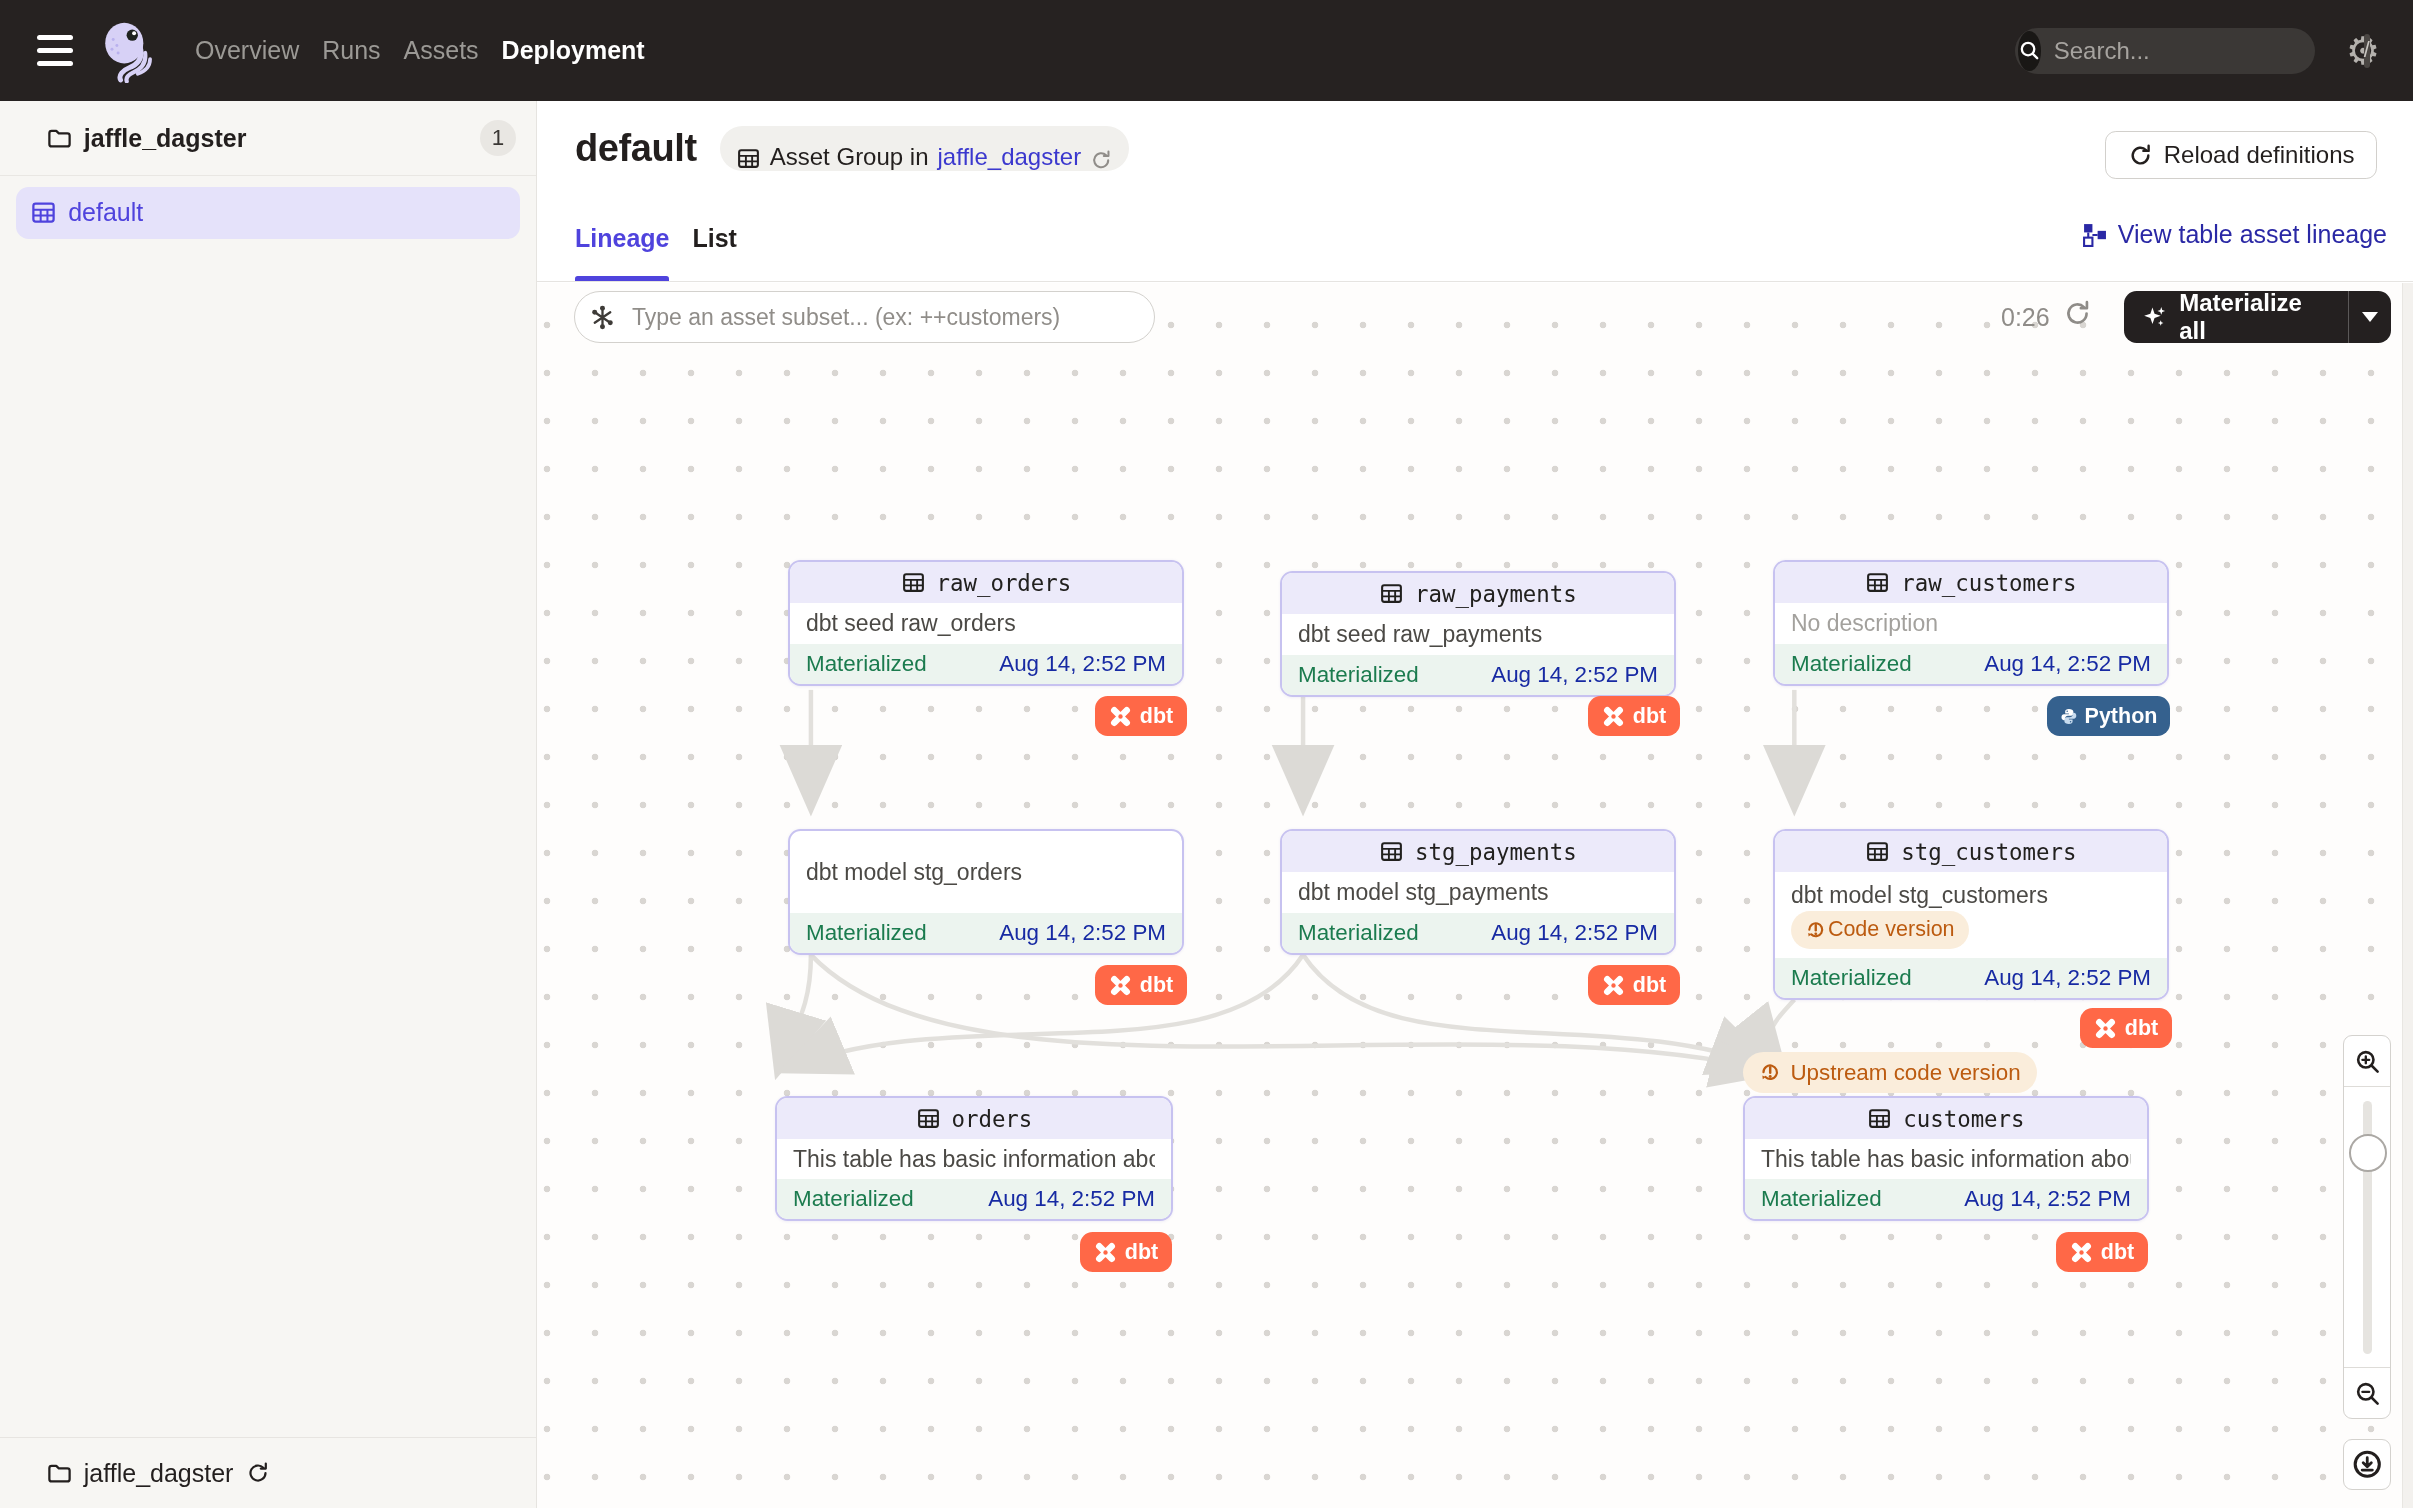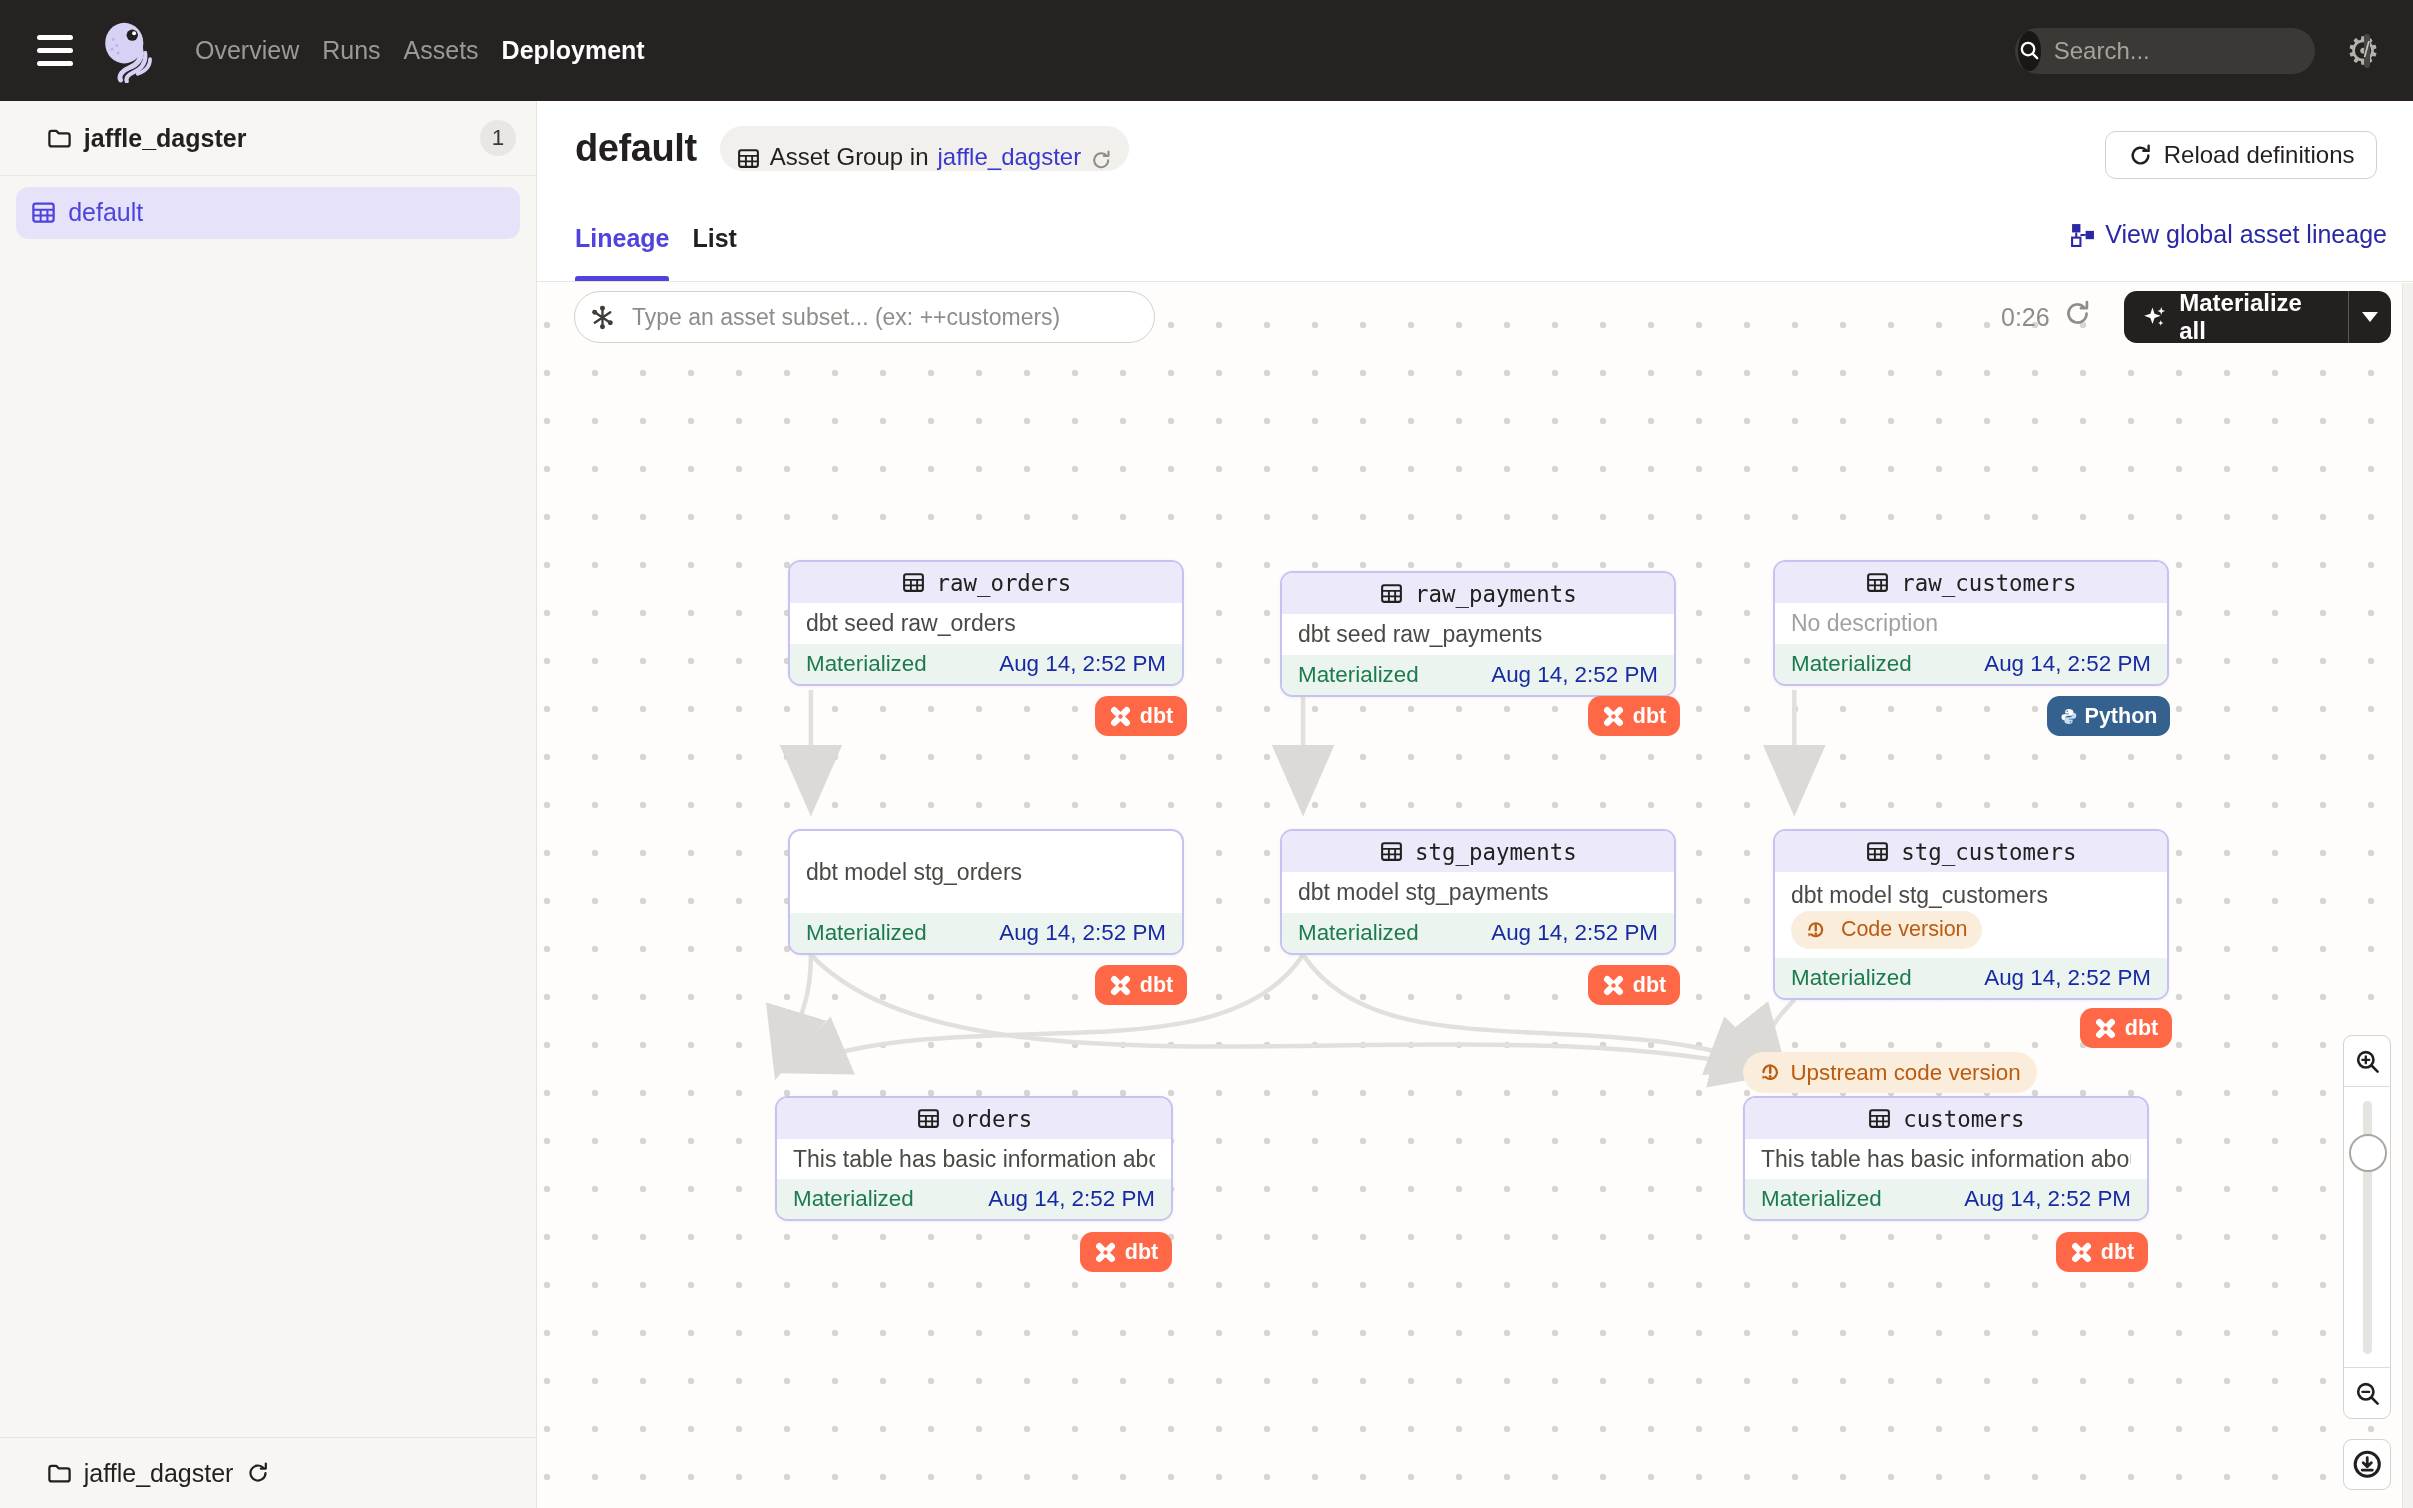--- a/index.html
+++ b/index.html
@@ -87,21 +87,21 @@
   .node-head { height:41px; background:var(--node-header-bg,#ECEAFA); display:flex; align-items:center;
     padding:0 16px; gap:10.8px; flex:none;justify-content:center; }
   .node-name { font-family:"DejaVu Sans Mono",monospace; font-size:22.4px; color:#21201E; }
   .node-body { flex:1; display:flex; flex-direction:column; justify-content:center; padding:0 16px; }
   .node-desc { font-size:23px; color:#4B4945; white-space:nowrap; overflow:hidden; }
   .node-desc.muted { color:#A3A19D; }
   .node-foot { height:40px; background:var(--node-footer-bg,#ECF4EF); display:flex; align-items:center;
     justify-content:space-between; padding:0 16px; flex:none; }
   .status { font-size:22.4px; color:var(--status-green,#1B7B4E); }
   .time { font-size:22.4px; color:var(--timestamp-navy,#172AA3); cursor:pointer; }
-  .tag-pill { display:inline-flex; align-items:center; gap:14px; height:38px; padding:0 14.4px; margin-top:2px;
+  .tag-pill { display:inline-flex; align-items:center; gap:1px; height:38px; padding:0 14.4px; margin-top:2px;
     background:var(--warning-bg,#FAEDDB); border-radius:19px; color:var(--warning-orange,#BC5B10); font-size:21.5px;
     align-self:flex-start; }
   .badge { position:absolute; height:40px; border-radius:12.6px; z-index:3; display:flex; align-items:center;
     gap:7.2px; padding:0 12.6px; color:#fff; font-weight:700; font-size:21.5px; cursor:pointer; }
   .badge.dbt { background:var(--dbt-orange,#FF6847); width:92px; }
   .badge.python { background:var(--python-blue,#35618E); width:123px; }
   .upstream-pill { position:absolute; left:1206px; top:769px; height:41px; z-index:3; display:flex; align-items:center;
     gap:9px; padding:0 16px; background:var(--warning-bg,#FAEDDB); border-radius:20.7px;
     color:var(--warning-orange,#BC5B10); font-size:22.4px; }
 
@@ -215,21 +215,21 @@
       <div class="tab active">Lineage</div>
       <div class="tab">List</div>
     </div>
     <div class="global-link">
       <svg width="25" height="25" viewBox="0 0 24 24">
         <rect x="2" y="2" width="8" height="8" fill="#2A28A5"></rect>
         <rect x="2" y="15" width="8" height="8" fill="none" stroke="#2A28A5" stroke-width="2"></rect>
         <rect x="15" y="8.5" width="8" height="8" fill="#2A28A5"></rect>
         <path d="M6 10v5 M10 12.5h5" stroke="#2A28A5" stroke-width="2"></path>
       </svg>
-      <span>View global asset lineage</span>
+      <span>View table asset lineage</span>
     </div>
   </div>
 
   <div class="graph-area">
 
     <svg class="edges" width="1877" height="1226" viewBox="0 0 2090 1365">
       <defs>
         <marker id="arr" markerWidth="18" markerHeight="16" refX="14" refY="7" orient="auto">
           <path d="M0 0 L16 7 L0 14 z" fill="#DCDAD6"></path>
         </marker>

